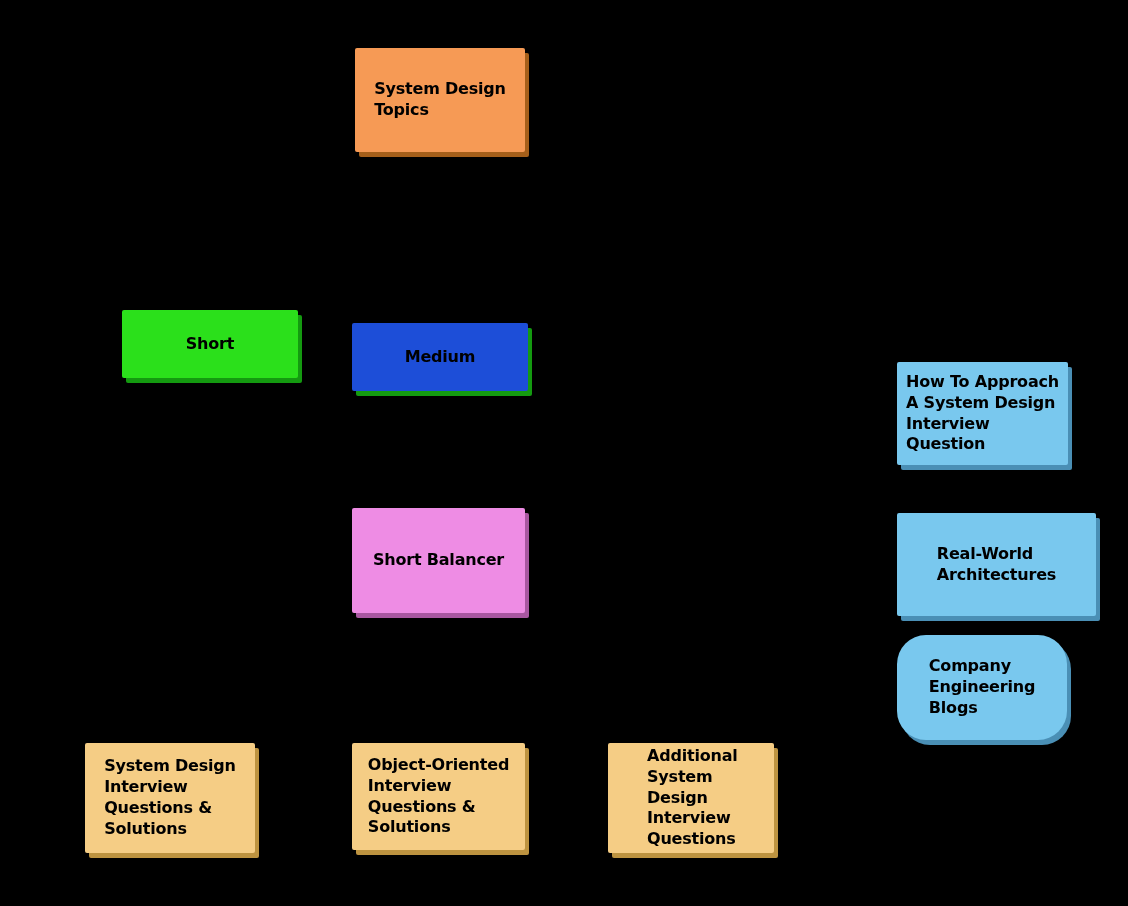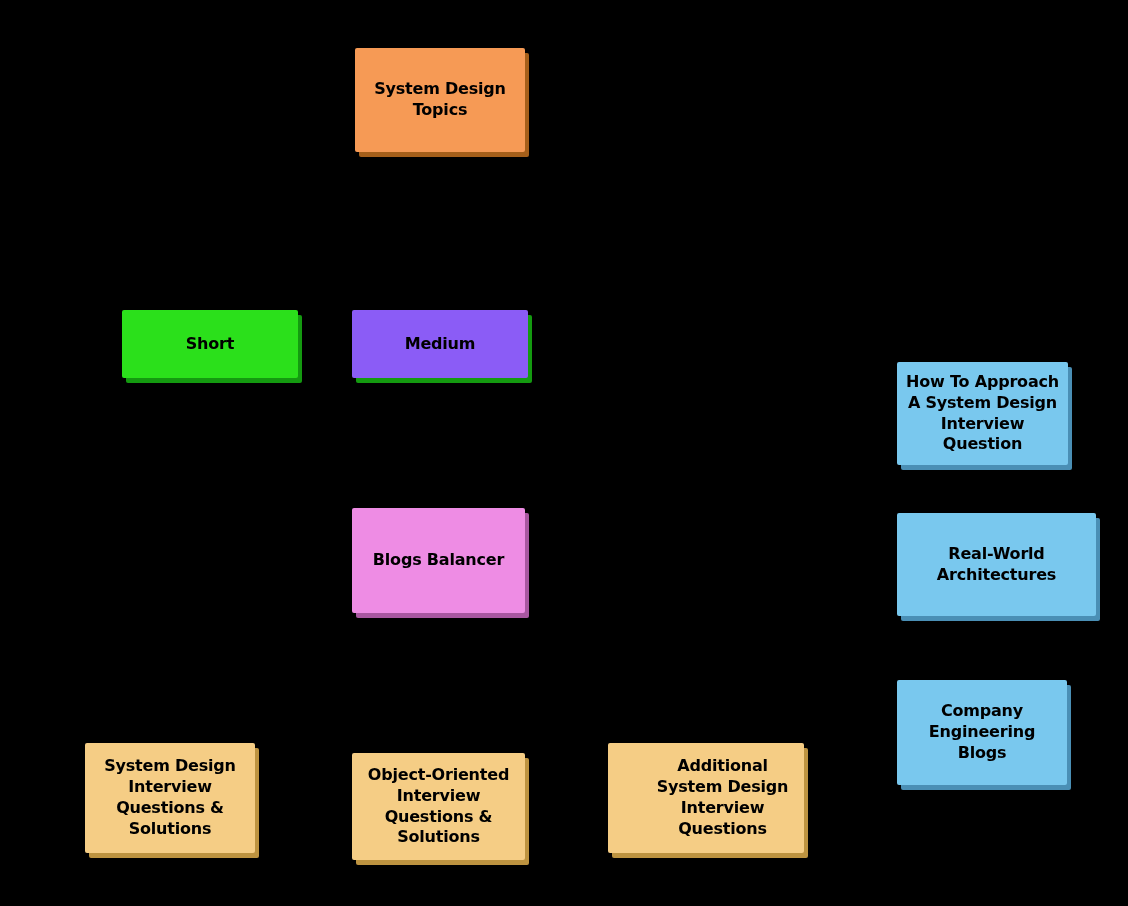--- a/index.html
+++ b/index.html
@@ -13,67 +13,66 @@
     height: 906px;
     background: #000000;
     overflow: hidden;
     font-family: "DejaVu Sans", sans-serif;
   }
   .node {
     position: absolute;
     display: flex;
     align-items: center;
     justify-content: center;
-    text-align: center;
     color: #000000;
     font-weight: 700;
     font-size: 16px;
     line-height: 1.3;
     border-radius: 2px;
     box-sizing: border-box;
     padding: 4px 6px;
   }
   .label {
     white-space: pre-line;
     letter-spacing: -0.2px;
   }
   
   .n-root      { left: 355px; top: 48px;  width: 170px; height: 104px; box-shadow: 4px 5px 0 #a55f1a; }
   .n-short     { left: 82px;  top: 310px; width: 176px; height: 68px;  box-shadow: 4px 5px 0 #149a10; margin-left: 40px; }
   .n-medium    { left: 352px; top: 310px; width: 176px; height: 68px;  box-shadow: 4px 5px 0 #149a10; }
   .n-long      { left: 608px; top: 310px; width: 175px; height: 68px;  box-shadow: 4px 5px 0 #149a10; }
   .n-howto     { left: 897px; top: 362px; width: 171px; height: 103px; box-shadow: 4px 5px 0 #4a8fb5; }
   .n-loadbal   { left: 352px; top: 508px; width: 173px; height: 105px; box-shadow: 4px 5px 0 #a857a0; }
   .n-realworld { left: 897px; top: 513px; width: 199px; height: 103px; box-shadow: 4px 5px 0 #4a8fb5; }
-  .n-blogs     { left: 897px; top: 680px; width: 170px; height: 105px; box-shadow: 4px 5px 0 #4a8fb5; }
+  .n-blogs     { left: 897px; top: 635px; width: 170px; height: 105px; box-shadow: 4px 5px 0 #4a8fb5; border-radius: 29px; }
   .n-sdiq      { left: 85px;  top: 743px; width: 170px; height: 110px; box-shadow: 4px 5px 0 #bd9340; }
   .n-ooq       { left: 352px; top: 743px; width: 173px; height: 107px; box-shadow: 4px 5px 0 #bd9340; }
-  .n-addq      { left: 608px; top: 743px; width: 196px; height: 110px; box-shadow: 4px 5px 0 #bd9340; padding-left: 39px; }
+  .n-addq      { left: 608px; top: 743px; width: 166px; height: 110px; box-shadow: 4px 5px 0 #bd9340; padding-left: 39px; }
 </style>
 </head>
 <body>
 
 <div id="canvas" style="background-color: rgb(0, 0, 0);">
 
   <div class="node n-root" style="background-color: rgb(246, 154, 85);">
     <span class="label">System Design
 Topics</span>
   </div>
 
   <div class="node n-short" style="background-color: rgb(43, 224, 27);">
     <span class="label">Short</span>
   </div>
 
-  <div class="node n-medium" style="background-color: #8b5cf6;">
+  <div class="node n-medium" style="background-color: #1d4ed8; margin-top: 13px;">
     <span class="label">Medium</span>
   </div>
 
 
   <div class="node n-loadbal" style="background-color: rgb(238, 140, 228);">
-    <span class="label">Blogs Balancer</span>
+    <span class="label">Short Balancer</span>
   </div>
 
   <div class="node n-howto" style="background-color: rgb(121, 200, 238);">
     <span class="label">How To Approach
 A System Design
 Interview
 Question</span>
   </div>
 
   <div class="node n-realworld" style="background-color: rgb(121, 200, 238);">
@@ -87,21 +86,21 @@
 Blogs</span>
   </div>
 
   <div class="node n-sdiq" style="background-color: rgb(245, 205, 133);">
     <span class="label">System Design
 Interview
 Questions &amp;
 Solutions</span>
   </div>
 
-  <div class="node n-ooq" style="background-color: rgb(245, 205, 133); margin-top: 10px;">
+  <div class="node n-ooq" style="background-color: rgb(245, 205, 133);">
     <span class="label">Object-Oriented
 Interview
 Questions &amp;
 Solutions</span>
   </div>
 
   <div class="node n-addq" style="background-color: rgb(245, 205, 133);">
     <span class="label">Additional
 System Design
 Interview

